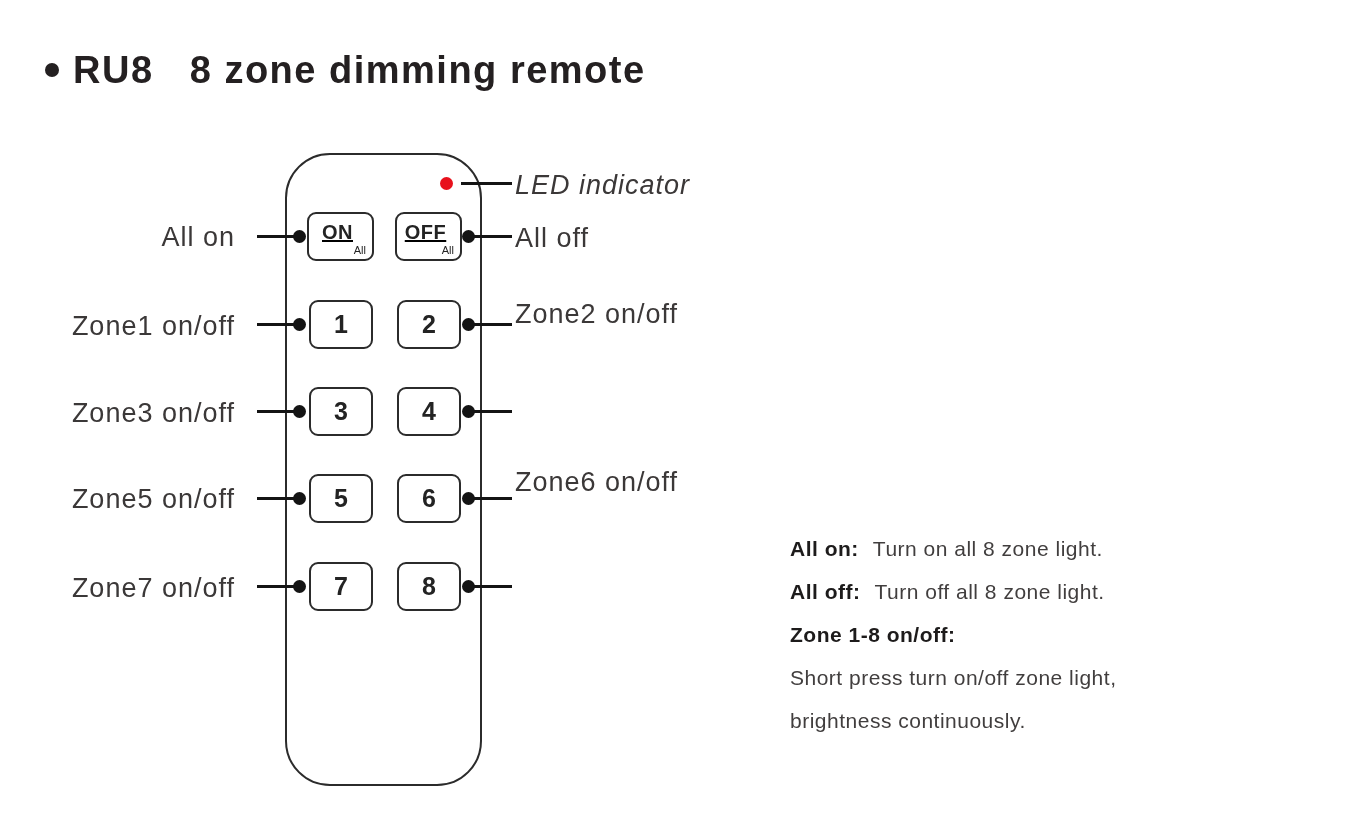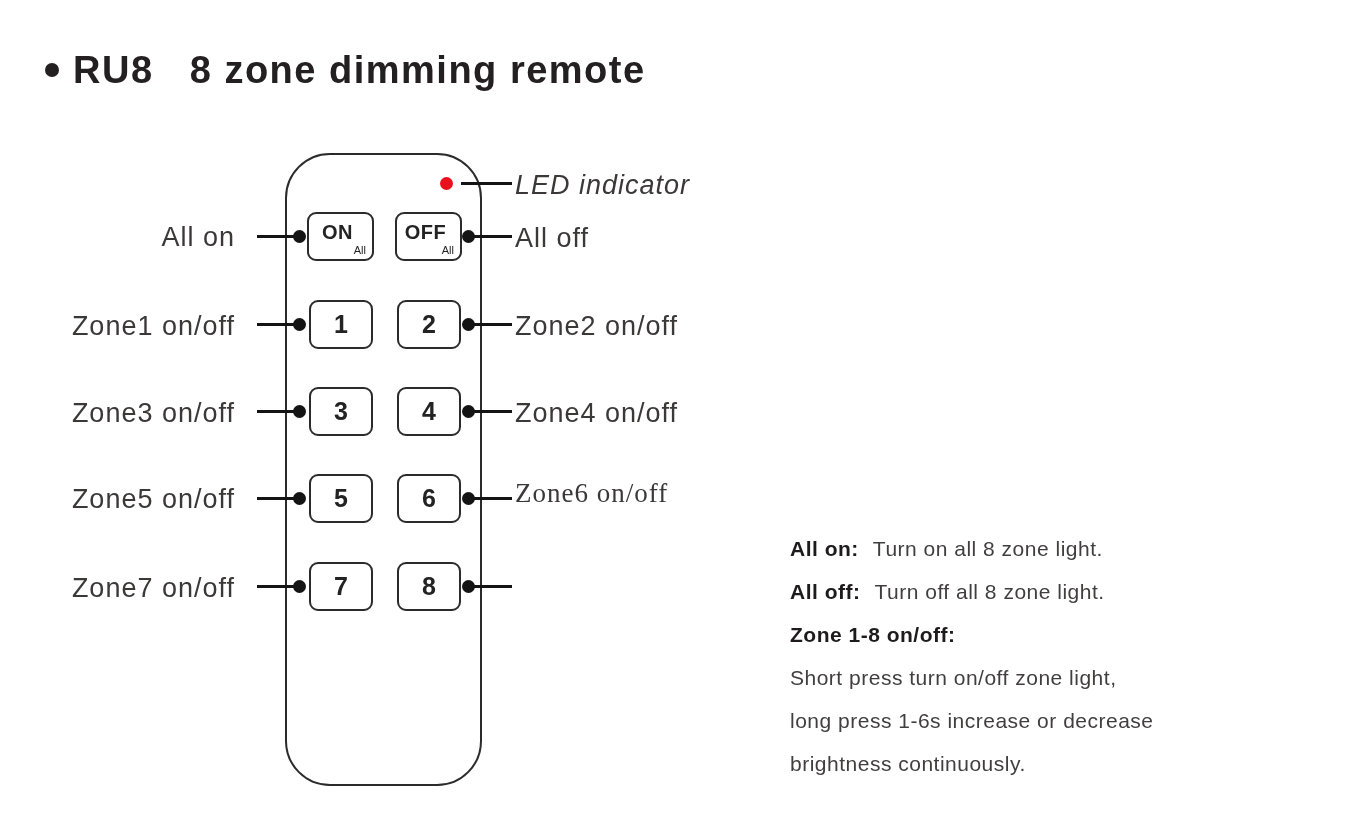--- a/index.html
+++ b/index.html
@@ -65,21 +65,21 @@
     width: 64px;
     height: 49px;
     border: 2px solid #2b2b2b;
     border-radius: 9px;
     background: #ffffff;
     box-sizing: border-box;
     display: flex;
     align-items: center;
     justify-content: center;
   }
-  .btn-onoff { width: 67px; }
+  .btn-onoff { width: 67px; text-decoration: underline; }
   .b-on  { left: 307px; top: 212px; }
   .b-off { left: 395px; top: 212px; }
   .z1 { left: 309px; top: 300px; }
   .z2 { left: 397px; top: 300px; }
   .z3 { left: 309px; top: 387px; }
   .z4 { left: 397px; top: 387px; }
   .z5 { left: 309px; top: 474px; }
   .z6 { left: 397px; top: 474px; }
   .z7 { left: 309px; top: 562px; }
   .z8 { left: 397px; top: 562px; }
@@ -228,38 +228,34 @@
   <span class="cdot" style="left:462px; top:580px;"></span>
 
   <div class="lbl lbl-left" style="top:220px;">All on</div>
   <div class="lbl lbl-left" style="top:309px;">Zone1 on/off</div>
   <div class="lbl lbl-left" style="top:396px;">Zone3 on/off</div>
   <div class="lbl lbl-left" style="top:482px;">Zone5 on/off</div>
   <div class="lbl lbl-left" style="top:571px;">Zone7 on/off</div>
 
   <div class="lbl lbl-right" style="top:168px;font-style:italic;">LED indicator</div>
   <div class="lbl lbl-right" style="top:221px;">All off</div>
-  <div class="lbl lbl-right" style="top:309px;">Zone2 on/off</div>
-  <div class="lbl lbl-right" style="top:396px;">Zone4 on/off</div>
-  <div class="lbl lbl-right" style="top:476px;font-family:Liberation Serif, serif;">Zone6 on/off</div>
+  <div class="lbl lbl-right" style="top:297px;">Zone2 on/off</div>
+  <div class="lbl lbl-right" style="top:465px;">Zone6 on/off</div>
 
   <div class="info">
     <div class="info-line">
       <span class="info-label">All on:</span><span class="info-text">Turn on all 8 zone light.</span>
     </div>
     <div class="info-line">
       <span class="info-label">All off:</span><span class="info-text">Turn off all 8 zone light.</span>
     </div>
     <div class="info-line">
       <span class="info-label">Zone 1-8 on/off:</span><span class="info-text"></span>
     </div>
     <div class="info-line">
       <span class="info-label"></span><span class="info-text">Short press turn on/off zone light,</span>
     </div>
     <div class="info-line">
-      <span class="info-label"></span><span class="info-text">long press 1-6s increase or decrease</span>
-    </div>
-    <div class="info-line">
       <span class="info-label"></span><span class="info-text">brightness continuously.</span>
     </div>
   </div>
 
 </div>
 
 </body></html>

